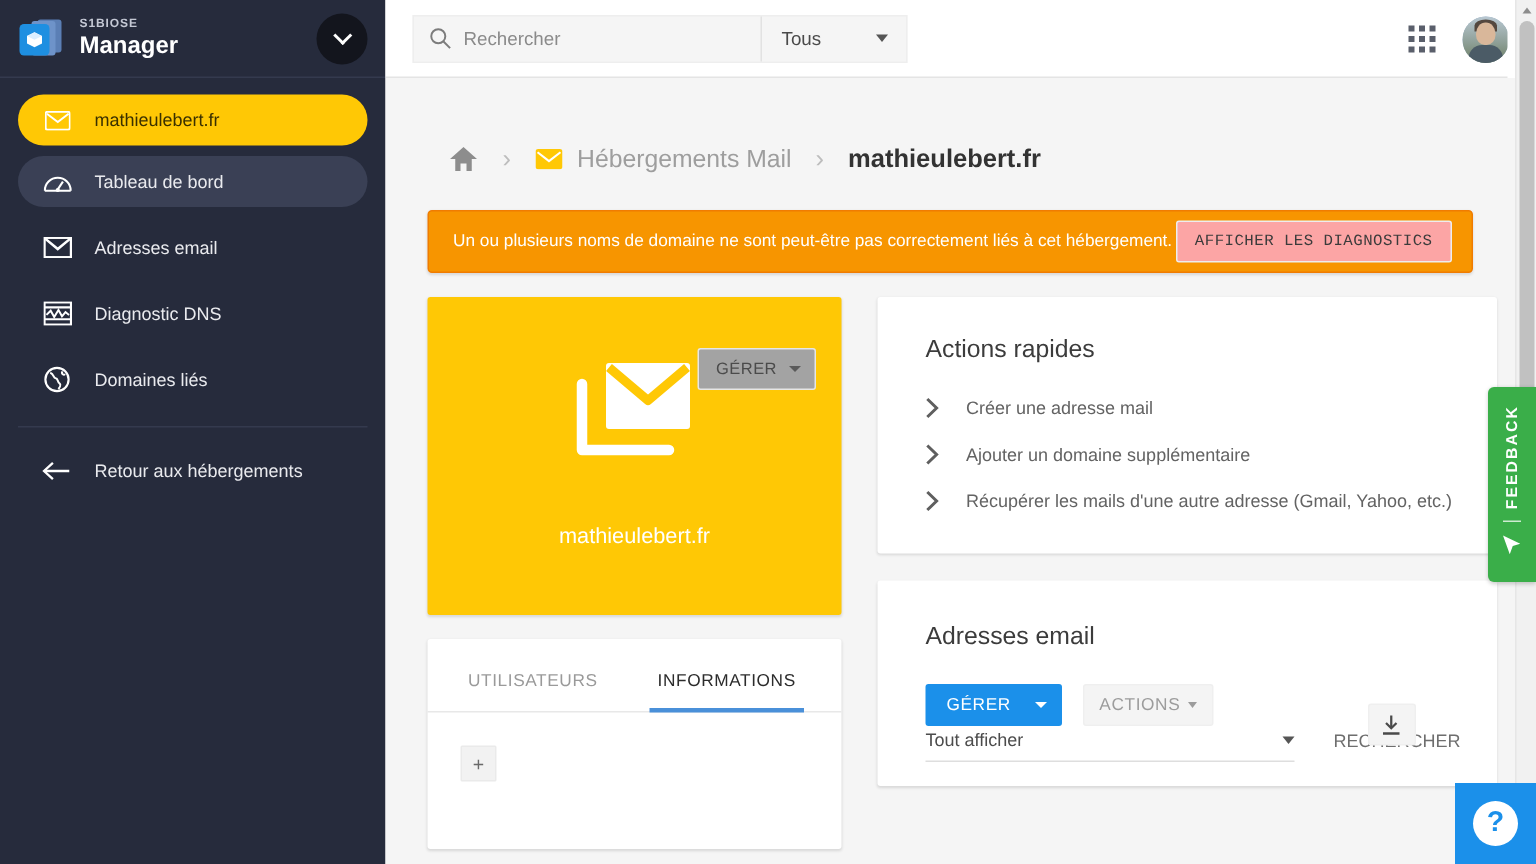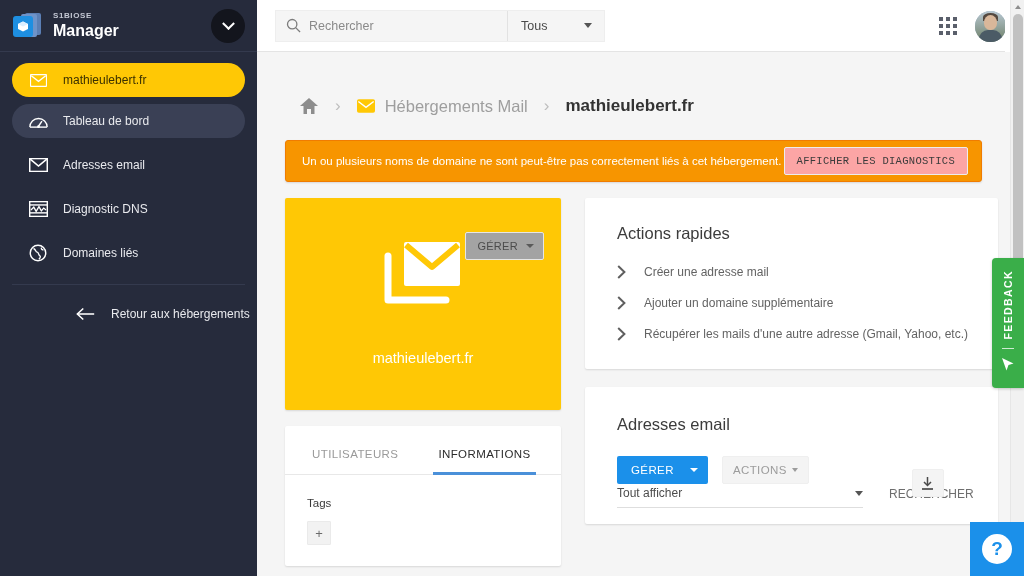--- a/index.html
+++ b/index.html
@@ -74,21 +74,21 @@
   .sb-ico {
     width: 26px; flex: 0 0 26px;
     display: flex; align-items: center; justify-content: center;
     margin-right: 12px;
   }
   .sb-label { font-size: 12px; color: #e9eaee; white-space: nowrap; }
   .sb-divider {
     height: 1px; background: #343a4e;
     margin: 14px 0 0 0;
   }
-  .sb-foot { padding: 12px 12px 0 12px; margin-left: 48px; }
+  .sb-foot { padding: 12px 12px 0 12px; }
   .sb-foot .sb-item { margin-bottom: 0; }
 
   
   .main {
     flex: 1; height: 576px; position: relative;
     background: #f5f5f5;
     overflow: hidden;
   }
   .topbar {
     height: 52px; background: #ffffff;
@@ -557,21 +557,20 @@
             </div>
             <div class="hero-domain">mathieulebert.fr</div>
           </div>
 
           <div class="card tabcard">
             <div class="tabs">
               <div class="tab">UTILISATEURS</div>
               <div class="tab sel">INFORMATIONS</div>
             </div>
             <div class="tags-wrap">
-              <div class="tags-label">Tags</div>
               <div class="tag-add">+</div>
             </div>
           </div>
         </div>
 
         <div class="col-right">
 
           <div class="card qcard">
             <div class="card-title">Actions rapides</div>
 

